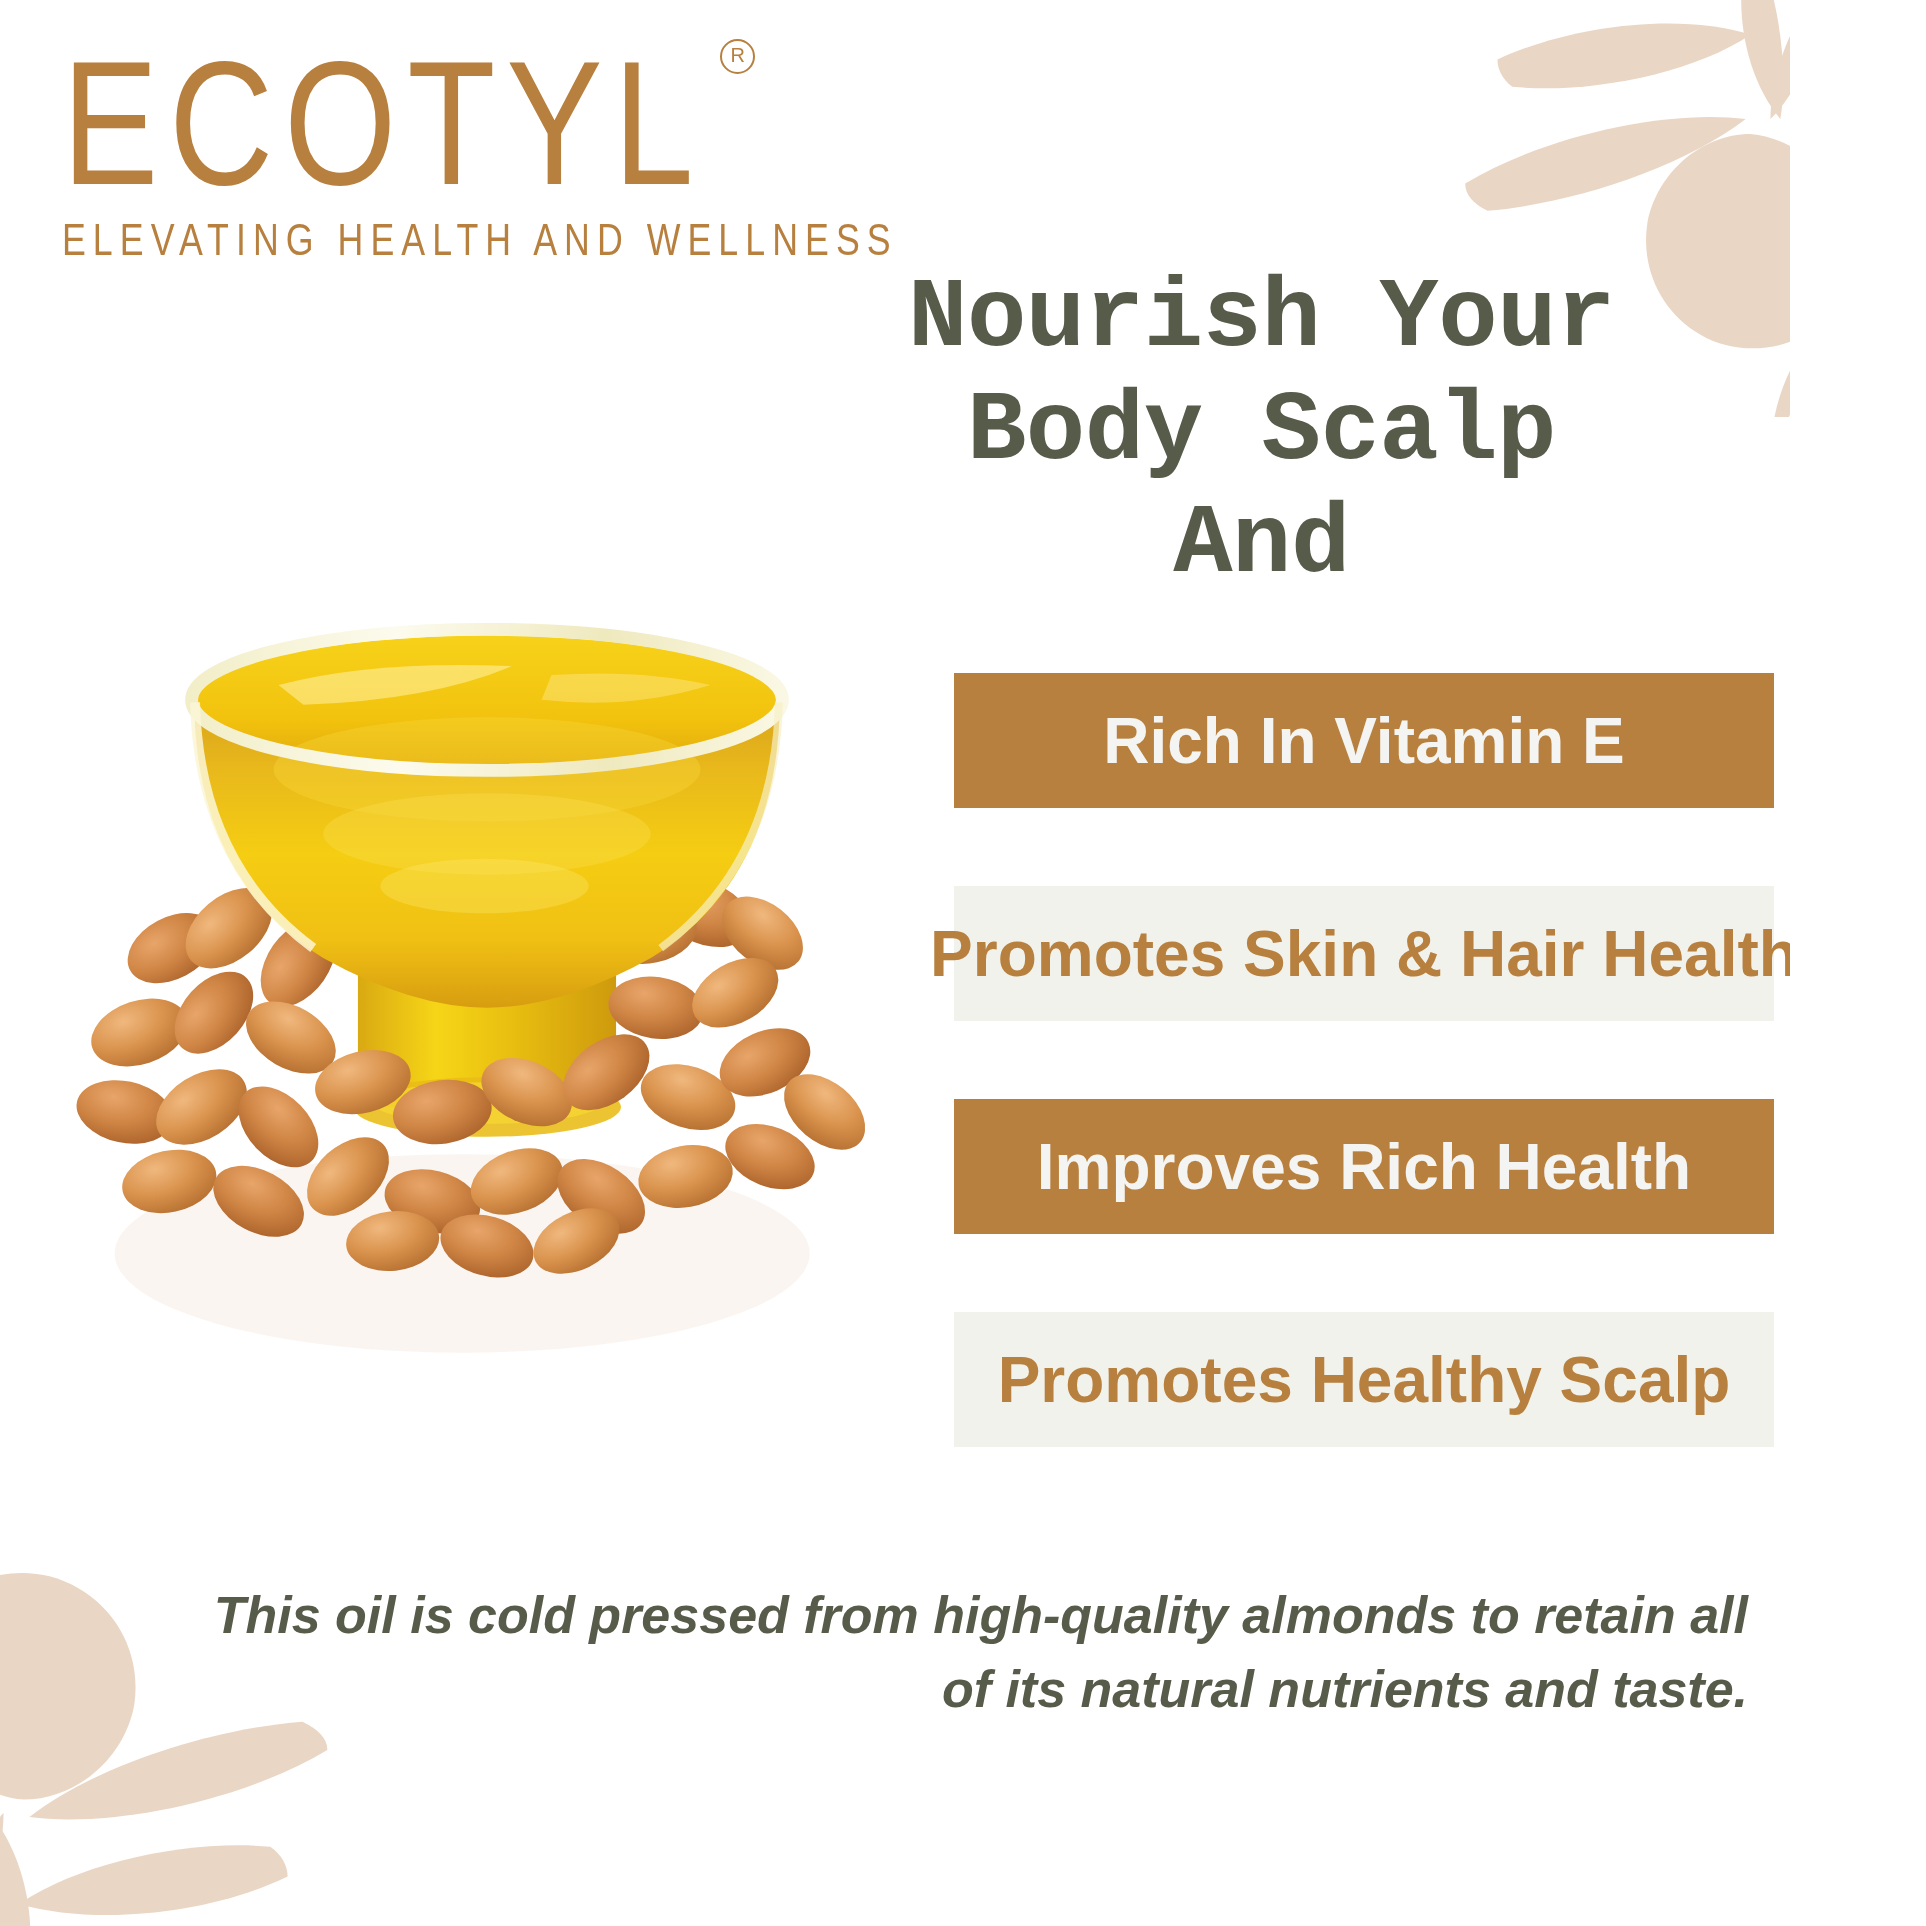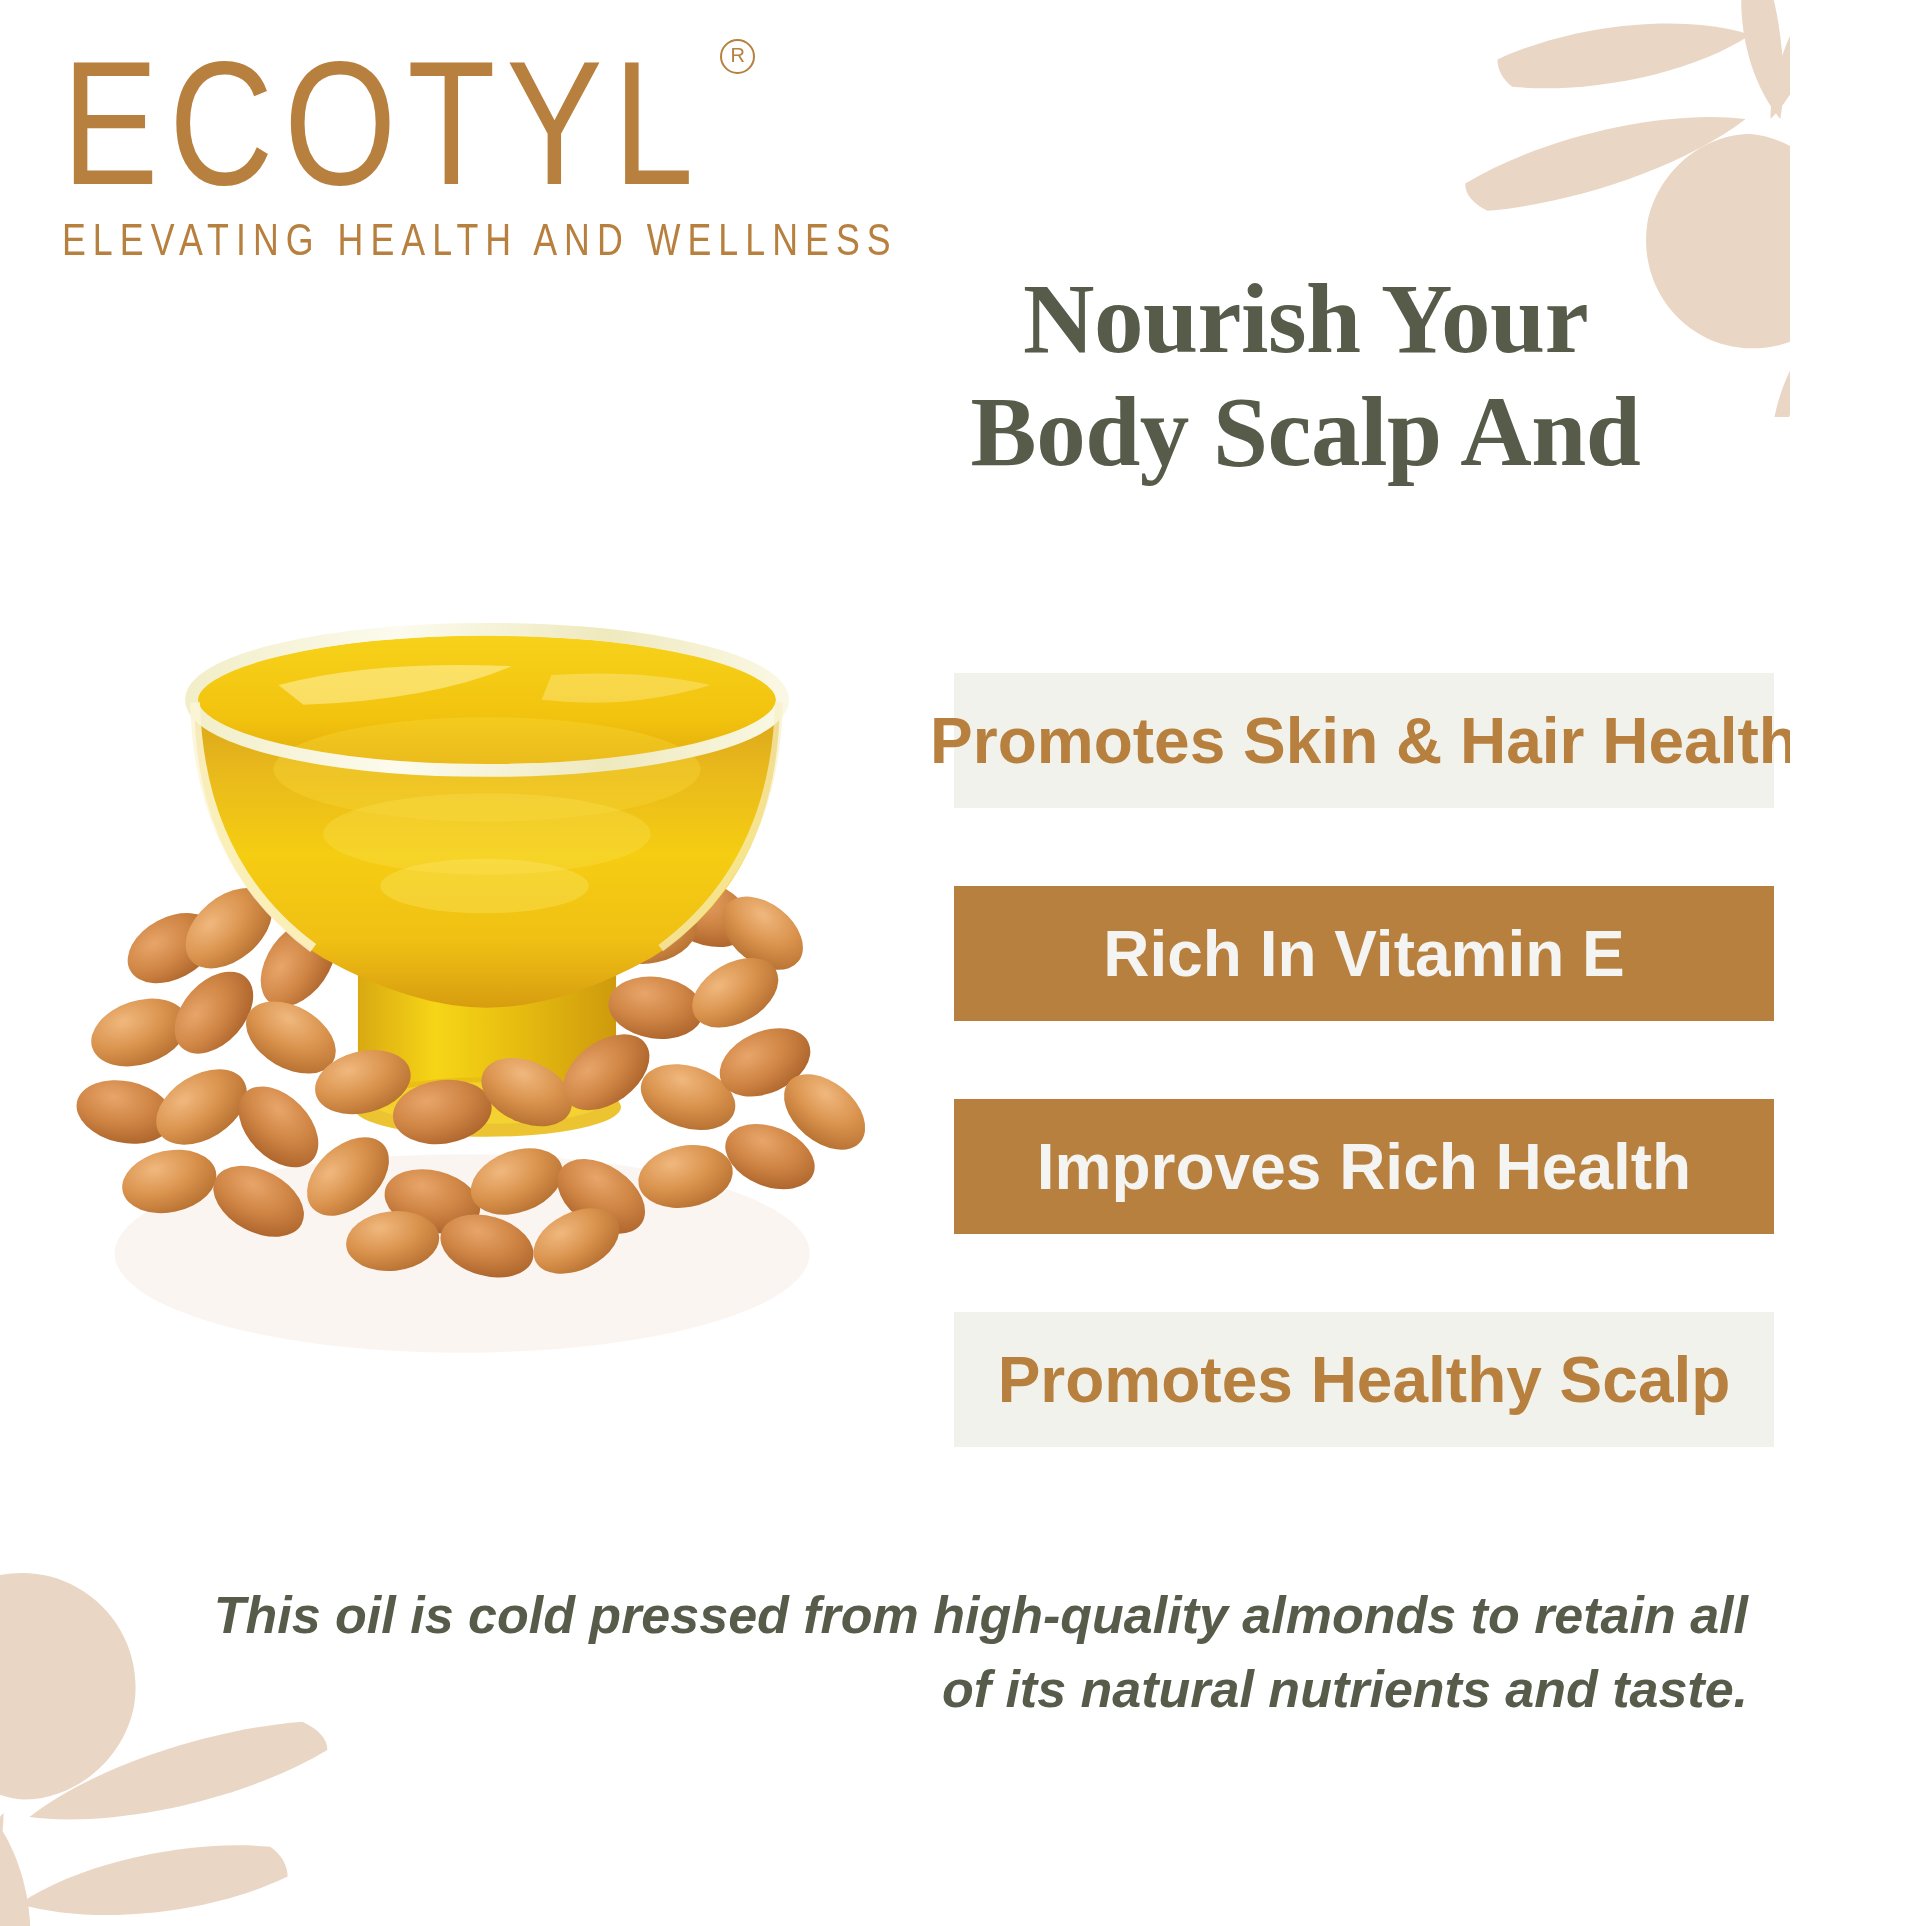--- a/index.html
+++ b/index.html
@@ -79,30 +79,30 @@
     font-weight: 300;
     transform: scaleY(1.18) scaleX(0.94);
     transform-origin: left top;
     white-space: nowrap;
     font-family: "Liberation Sans", sans-serif;
   }
 
   
   #headline {
     position: absolute;
-    left: 928px;
+    left: 884px;
     top: 263px;
     width: 755px;
     text-align: center;
     color: #565B4A;
     font-size: 99px;
     line-height: 1.14;
     font-weight: 700;
     letter-spacing: -0.5px;
-    font-family: Liberation Serif, serif;
+    font-family: Liberation Mono, monospace;
   }
 
   
   #benefits {
     position: absolute;
     left: 954px;
     top: 673px;
     width: 820px;
   }
   .benefit-bar {
@@ -288,27 +288,27 @@
       <ellipse cx="1080" cy="1330" rx="98" ry="62" fill="url(#almondGrad)" transform="rotate(34 1080 1330)"></ellipse>
       <ellipse cx="1250" cy="1290" rx="96" ry="62" fill="url(#almondGrad2)" transform="rotate(-10 1250 1290)"></ellipse>
       <ellipse cx="1420" cy="1250" rx="94" ry="60" fill="url(#almondGrad)" transform="rotate(22 1420 1250)"></ellipse>
       <ellipse cx="660" cy="1420" rx="94" ry="60" fill="url(#almondGrad2)" transform="rotate(-6 660 1420)"></ellipse>
       <ellipse cx="850" cy="1430" rx="96" ry="60" fill="url(#almondGrad)" transform="rotate(16 850 1430)"></ellipse>
       <ellipse cx="1030" cy="1420" rx="92" ry="58" fill="url(#almondGrad2)" transform="rotate(-26 1030 1420)"></ellipse>
     </g>
   </svg>
 
   <div id="benefits">
+    <div class="benefit-bar filled">
+      <span class="benefit-label">Rich In Vitamin E</span>
+    </div>
     <div class="benefit-bar light">
       <span class="benefit-label">Promotes Skin &amp; Hair Health</span>
     </div>
     <div class="benefit-bar filled">
-      <span class="benefit-label">Rich In Vitamin E</span>
-    </div>
-    <div class="benefit-bar filled">
       <span class="benefit-label">Improves Rich Health</span>
     </div>
     <div class="benefit-bar light">
       <span class="benefit-label">Promotes Healthy Scalp</span>
     </div>
   </div>
 
   <div id="caption">This oil is cold pressed from high-quality almonds to retain all of its natural nutrients and taste.</div>
 
 </div>

